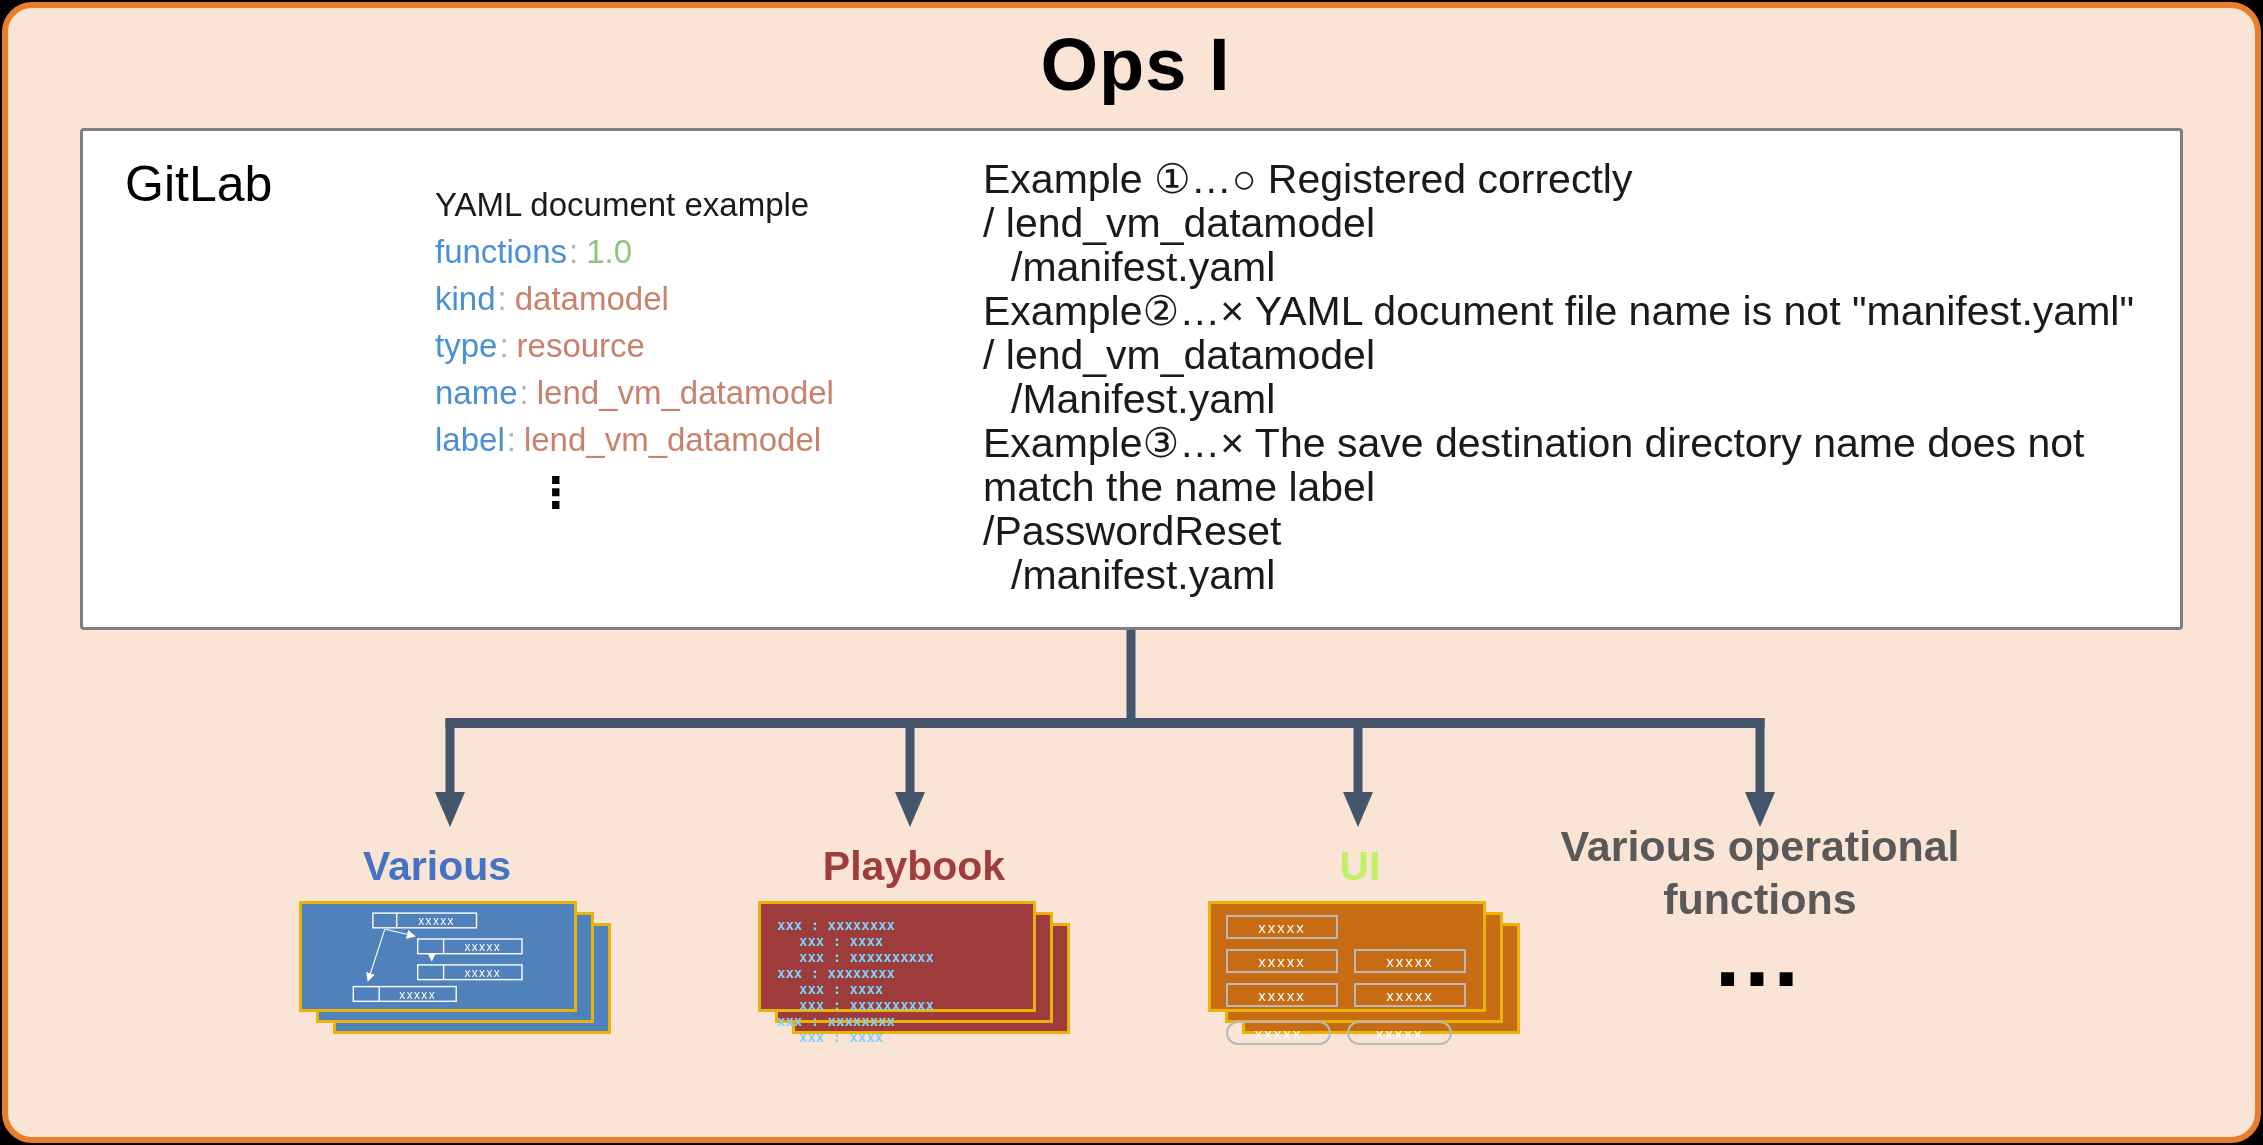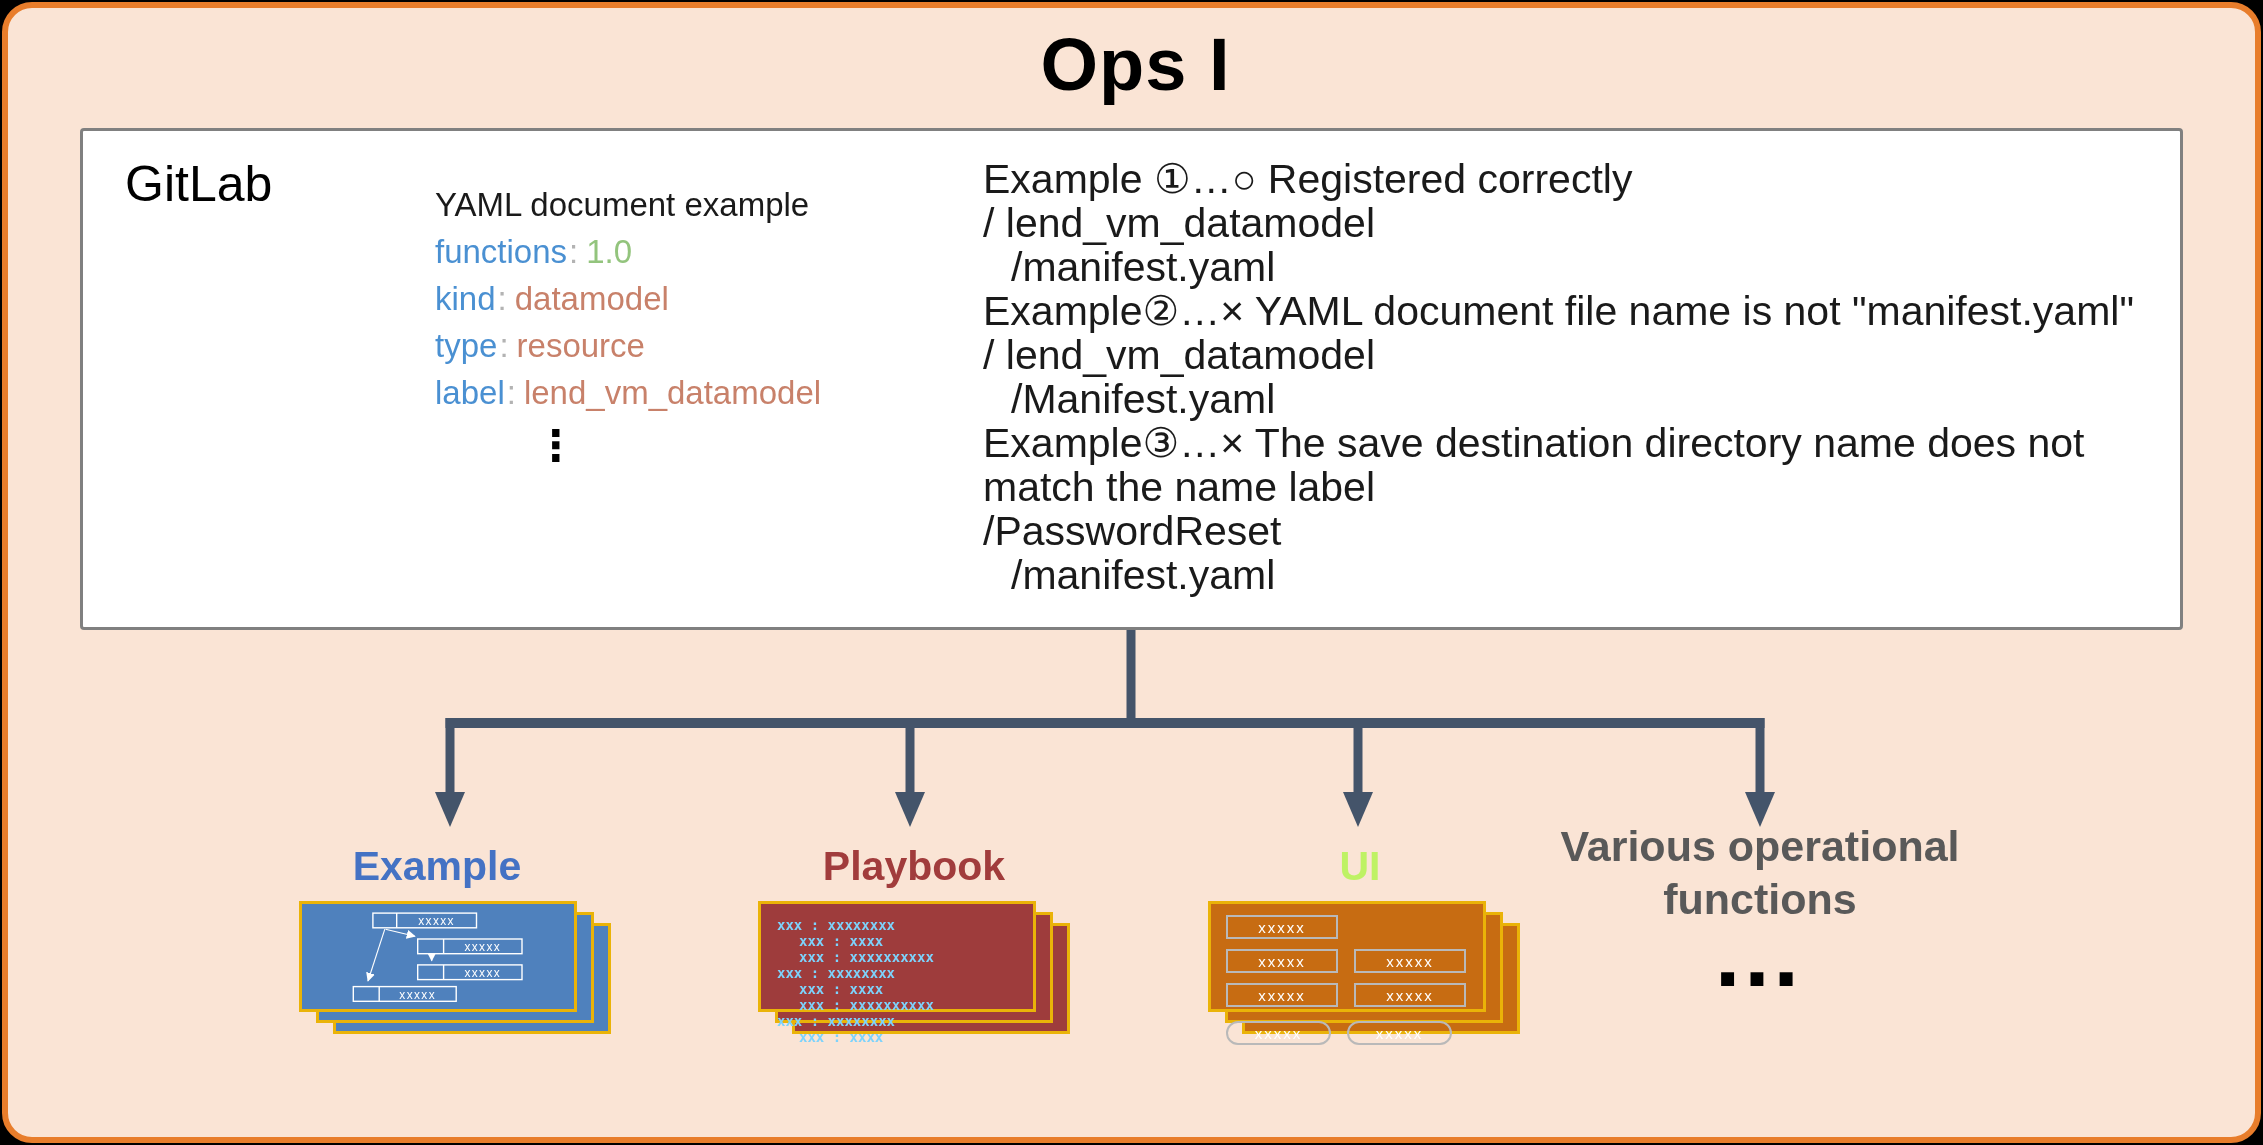--- a/index.html
+++ b/index.html
@@ -77,20 +77,21 @@
   <div class="title">Ops I</div>
 
   <div class="panel">
     <div class="gitlab">GitLab</div>
 
     <div class="yaml">
       <div class="yaml-header">YAML document example</div>
       <div class="yaml-row"><span class="yk">functions</span><span class="ysep">:</span><span class="yv-num">1.0</span></div>
       <div class="yaml-row"><span class="yk">kind</span><span class="ysep">:</span><span class="yv-str">datamodel</span></div>
       <div class="yaml-row"><span class="yk">type</span><span class="ysep">:</span><span class="yv-str">resource</span></div>
+      <div class="yaml-row"><span class="yk">name</span><span class="ysep">:</span><span class="yv-str">lend_vm_datamodel</span></div>
       <div class="yaml-row"><span class="yk">label</span><span class="ysep">:</span><span class="yv-str">lend_vm_datamodel</span></div>
       <div class="yaml-ellipsis">⋮</div>
     </div>
 
     <div class="examples">
       <div>Example ①…○ Registered correctly</div>
       <div>/ lend_vm_datamodel</div>
       <div class="ind">/manifest.yaml</div>
       <div>Example②…× YAML document file name is not "manifest.yaml"</div>
       <div>/ lend_vm_datamodel</div>
@@ -112,21 +113,21 @@
       <path d="M1760 718 V 794"></path>
     </g>
     <g fill="#44546A" stroke="none">
       <polygon points="435,792 465,792 450,827"></polygon>
       <polygon points="895,792 925,792 910,827"></polygon>
       <polygon points="1343,792 1373,792 1358,827"></polygon>
       <polygon points="1745,792 1775,792 1760,827"></polygon>
     </g>
   </svg>
 
-  <div class="blabel lbl-workflow">Example</div>
+  <div class="blabel lbl-workflow">Various</div>
   <div class="blabel lbl-playbook">Playbook</div>
   <div class="blabel lbl-ui">UI</div>
   <div class="lbl-various">Various operational functions</div>
   <div class="more-dots">…</div>
 
   <div class="card card-workflow">
     <div class="cl l3"></div>
     <div class="cl l2"></div>
     <div class="cl l1">
       <svg class="wf-svg" viewBox="0 0 278 150">

